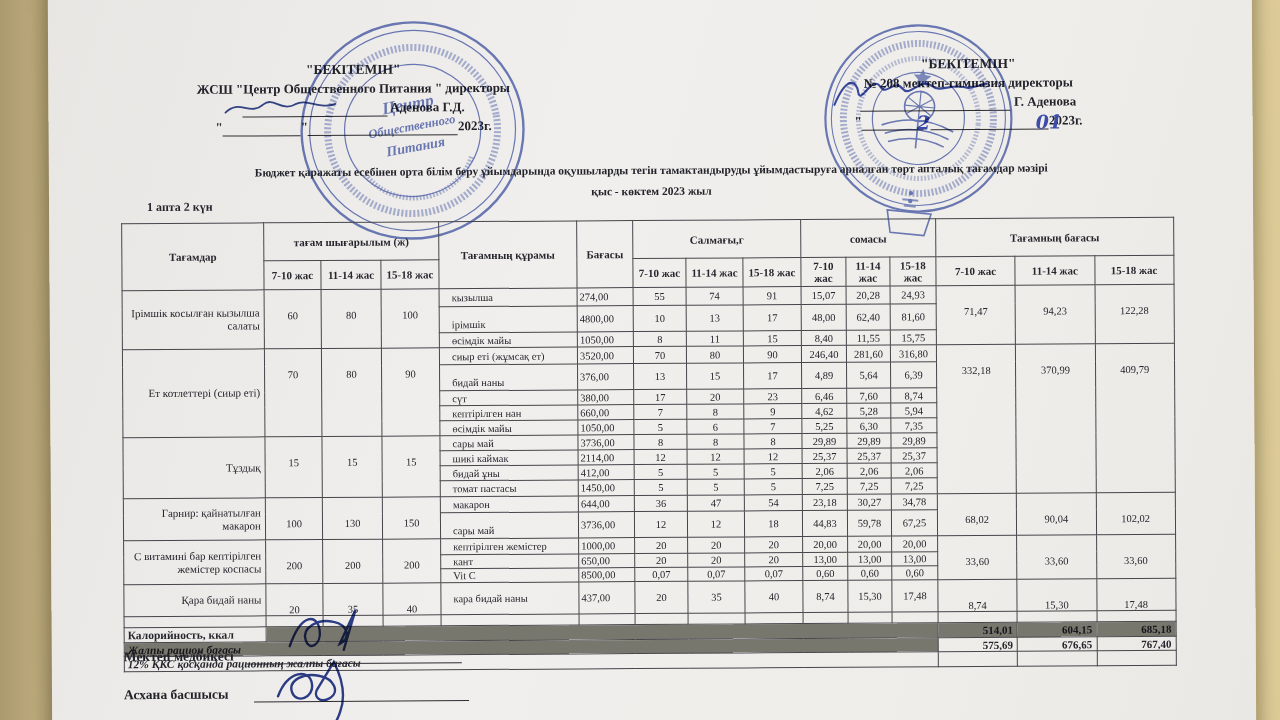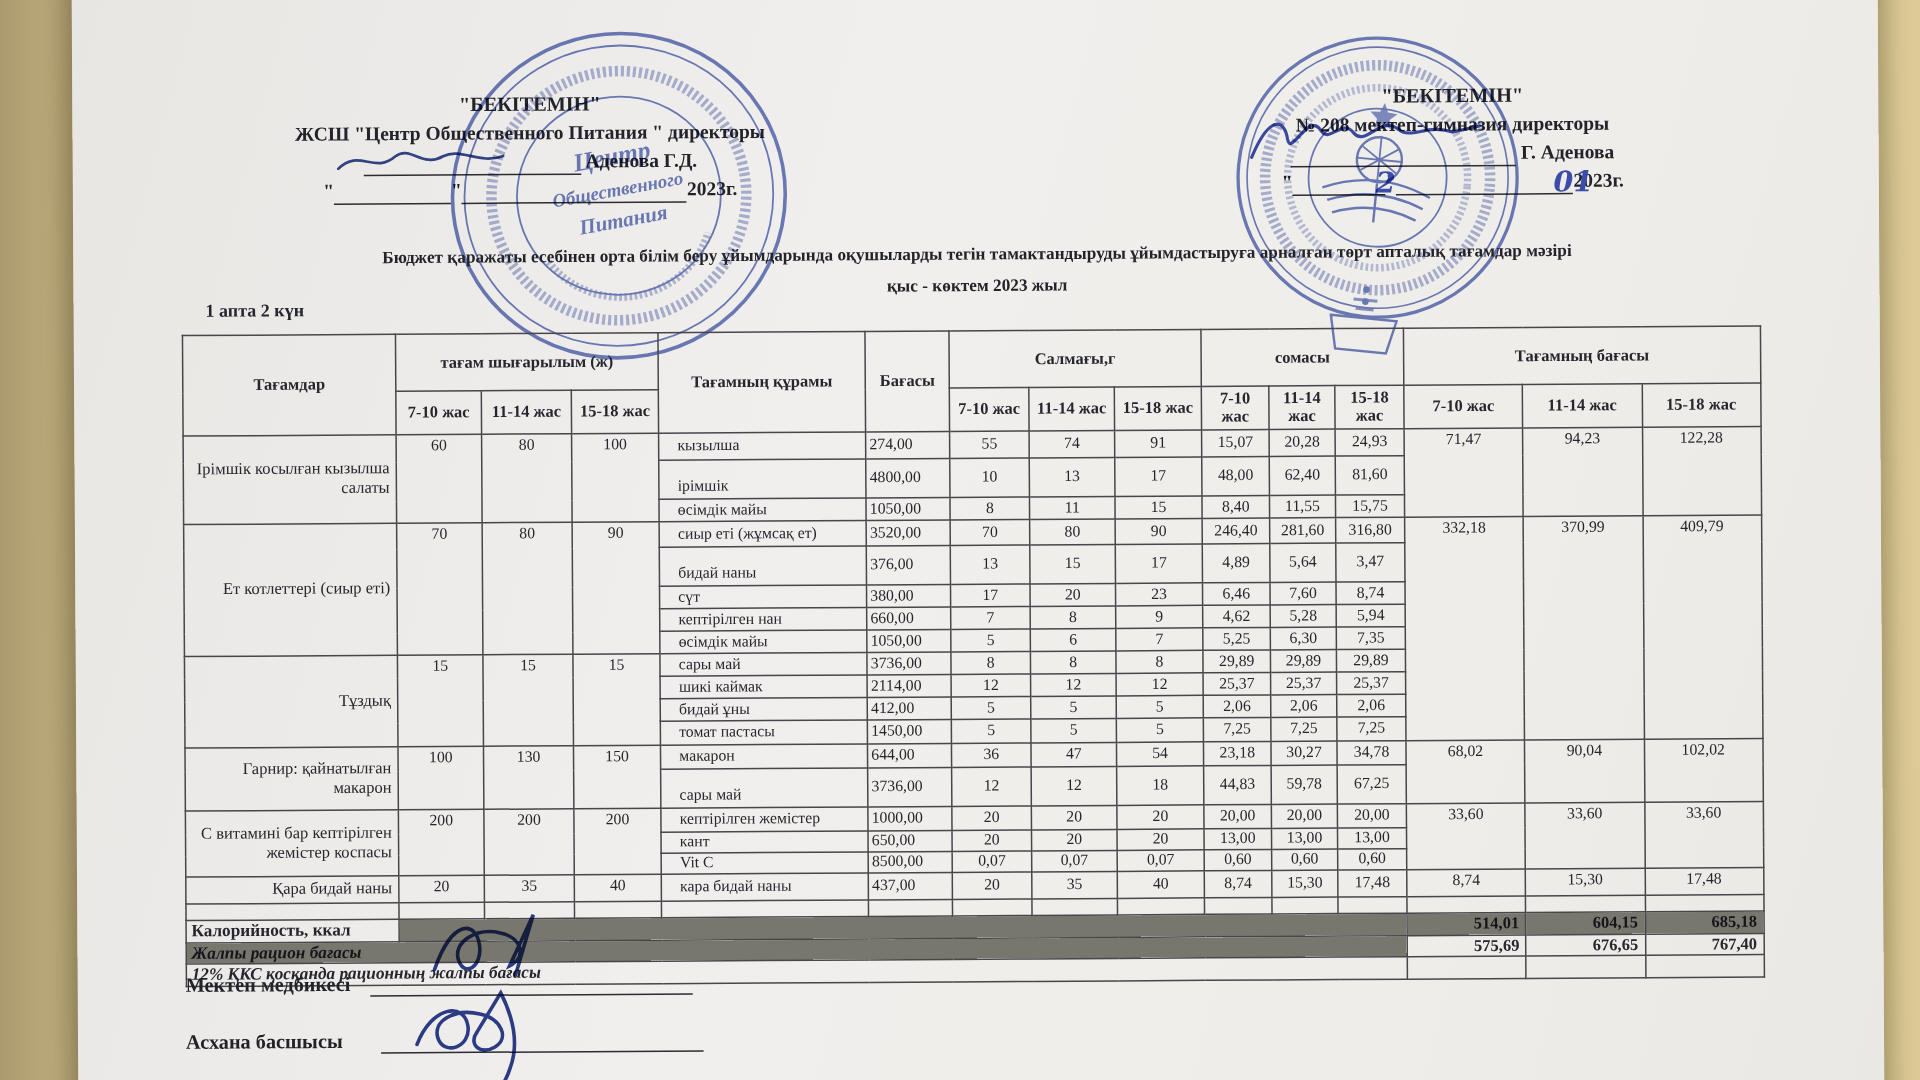--- a/index.html
+++ b/index.html
@@ -12,28 +12,28 @@
     position:absolute;left:50px;top:-46px;width:1204px;height:816px;
     background:linear-gradient(105deg,#e8e6e3 0%,#f1efed 40%,#efede9 75%,#eae8e4 100%);
     transform:rotate(-0.35deg);
     box-shadow:-7px 0 16px rgba(60,50,20,.38), 7px 4px 14px rgba(60,50,20,.25);
   }
   .approval{position:absolute;text-align:center;font-weight:bold;font-size:13px;line-height:19px;color:#23232b;}
   .approval .t{font-size:13.5px;}
   .bl{display:inline-block;border-bottom:1.2px solid #2c2c32;height:13px;vertical-align:bottom;position:relative;}
   .hand{position:absolute;bottom:-3px;width:100%;text-align:center;color:#3b4da9;font-size:19px;font-style:italic;font-family:"DejaVu Serif",serif;font-weight:bold;}
   .doc-title{position:absolute;left:150px;top:206px;width:905px;text-align:center;font-weight:bold;font-size:11.5px;line-height:21px;color:#23232b;}
-  .week{position:absolute;left:88px;top:243px;font-weight:bold;font-size:12px;}
+  .week{position:absolute;left:98px;top:243px;font-weight:bold;font-size:12px;}
   table{border-collapse:collapse;table-layout:fixed;position:absolute;left:72px;top:266px;}
   th,td{border:1px solid #46464b;padding:0 2px;font-size:10.5px;overflow:hidden;}
   thead th{font-weight:bold;font-size:11px;padding:2px;}
   table{border:1.5px solid #333;}
   td.num{text-align:center;}
   td.price{text-align:left;padding-right:3px;}
-  td.top{vertical-align:top;padding-top:2px;}
+  td.top{vertical-align:top;padding-top:20px;}
   td.dish{text-align:right;padding:2px 4px;font-size:11px;vertical-align:middle;line-height:13px;}
   td.ing{text-align:left;padding-left:12px;}
   td.vb{vertical-align:bottom;padding-bottom:2px;font-family:Liberation Serif, serif;}
   tr.hr1{height:38px;}tr.hr2{height:27px;}
   td.dark{background:#78776e;color:#15151a;}
   td.fval{font-weight:bold;text-align:right;padding-right:4px;font-size:11px;padding-left:44px;}
   td.flab{font-weight:bold;font-size:11.5px;text-align:left;padding-left:3px;}
   td.flab-i{font-weight:bold;font-style:italic;font-size:11.5px;text-align:left;padding-left:3px;}
   .sig-row{position:absolute;font-weight:bold;font-size:13.5px;color:#22222a;}
   .stamp{position:absolute;mix-blend-mode:multiply;opacity:.82;}
@@ -209,21 +209,21 @@
           <td rowspan="9" class="num top">409,79</td>
         </tr>
         <tr style="height: 26px;">
           <td class="ing vb">бидай наны</td>
           <td class="num price">376,00</td>
           <td class="num">13</td>
           <td class="num">15</td>
           <td class="num">17</td>
           <td class="num">4,89</td>
           <td class="num">5,64</td>
-          <td class="num">3,47</td>
+          <td class="num">6,39</td>
         </tr>
         <tr style="height: 15px;">
           <td class="ing">сүт</td>
           <td class="num price">380,00</td>
           <td class="num">17</td>
           <td class="num">20</td>
           <td class="num">23</td>
           <td class="num">6,46</td>
           <td class="num">7,60</td>
           <td class="num">8,74</td>

